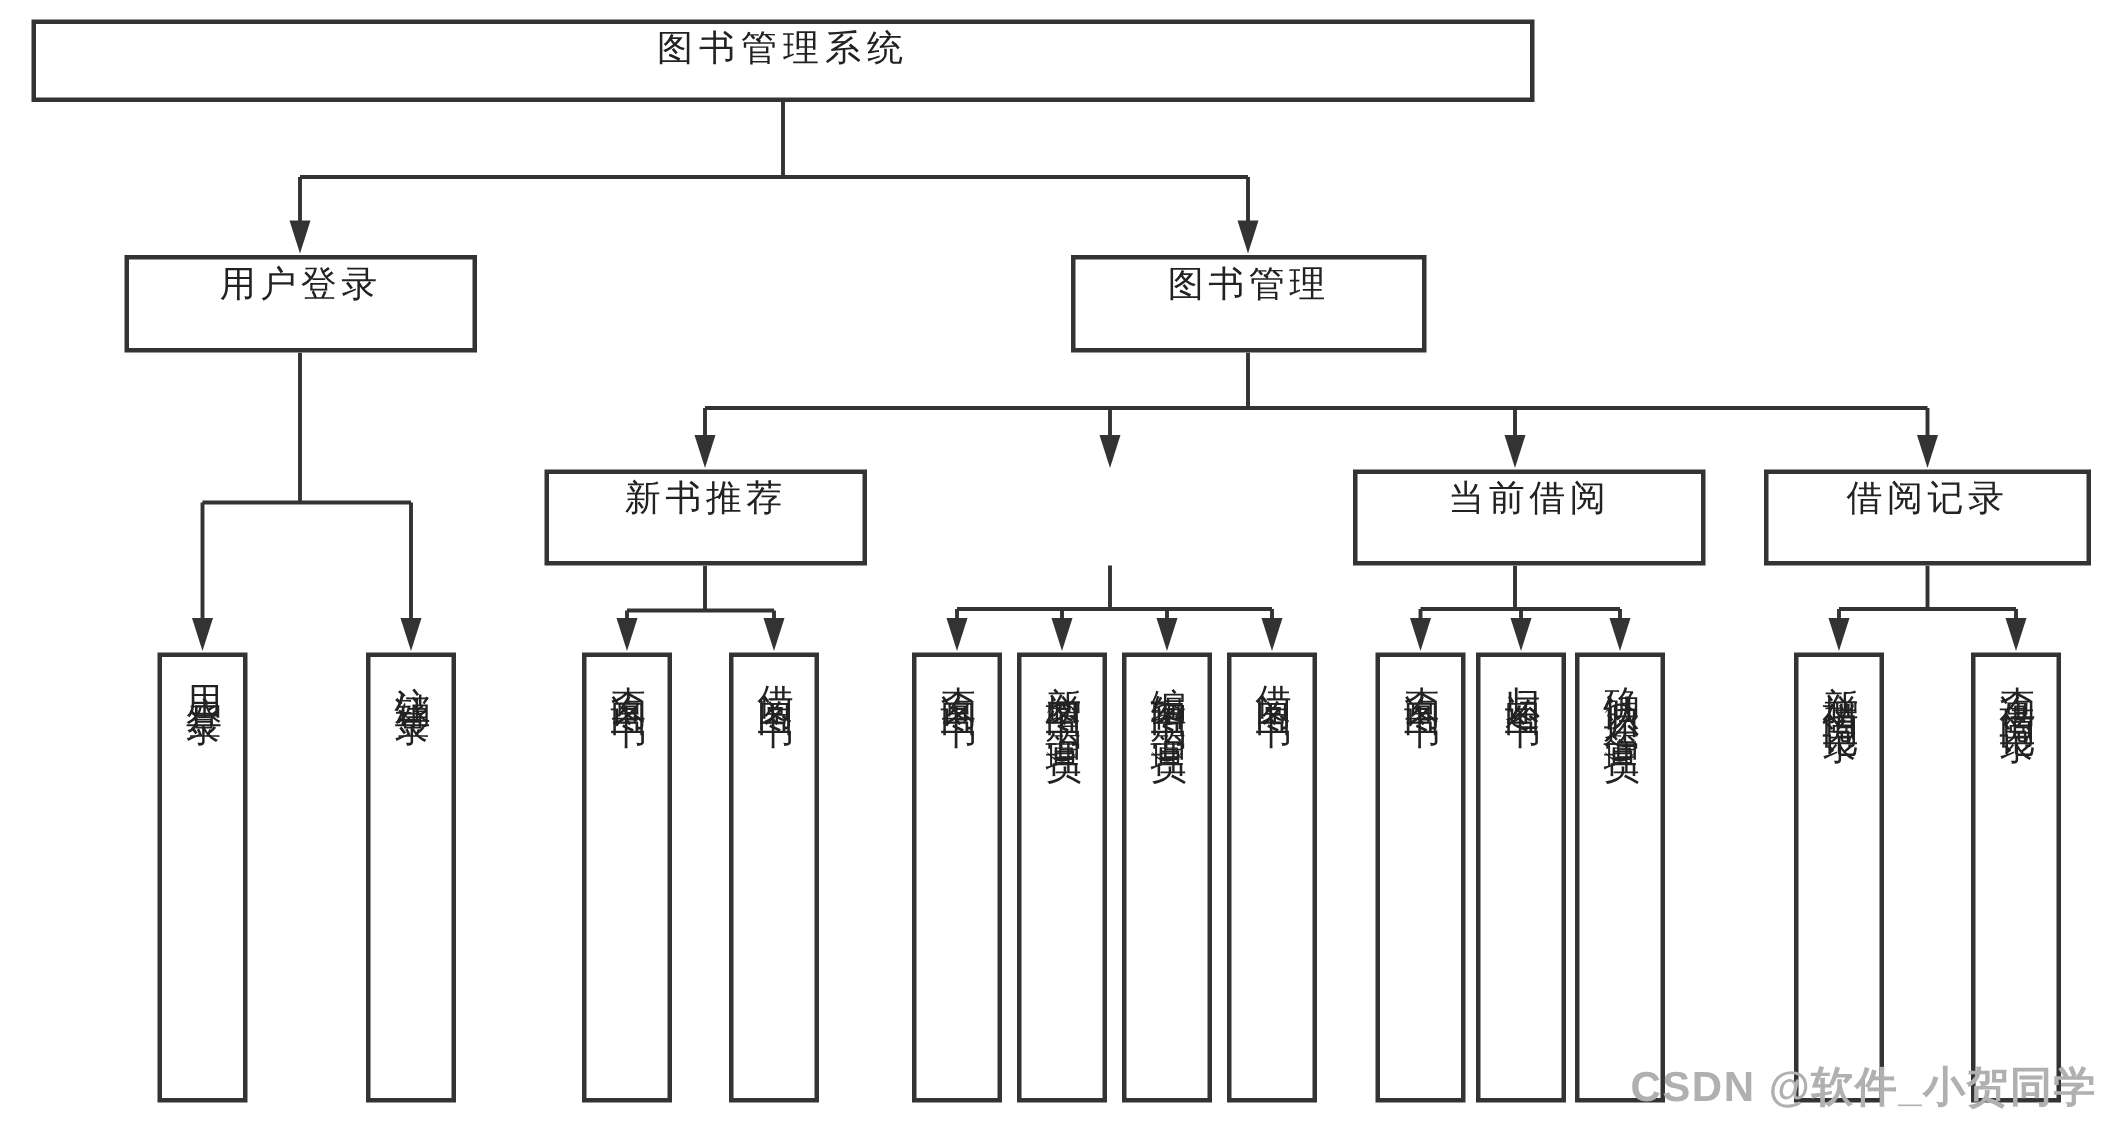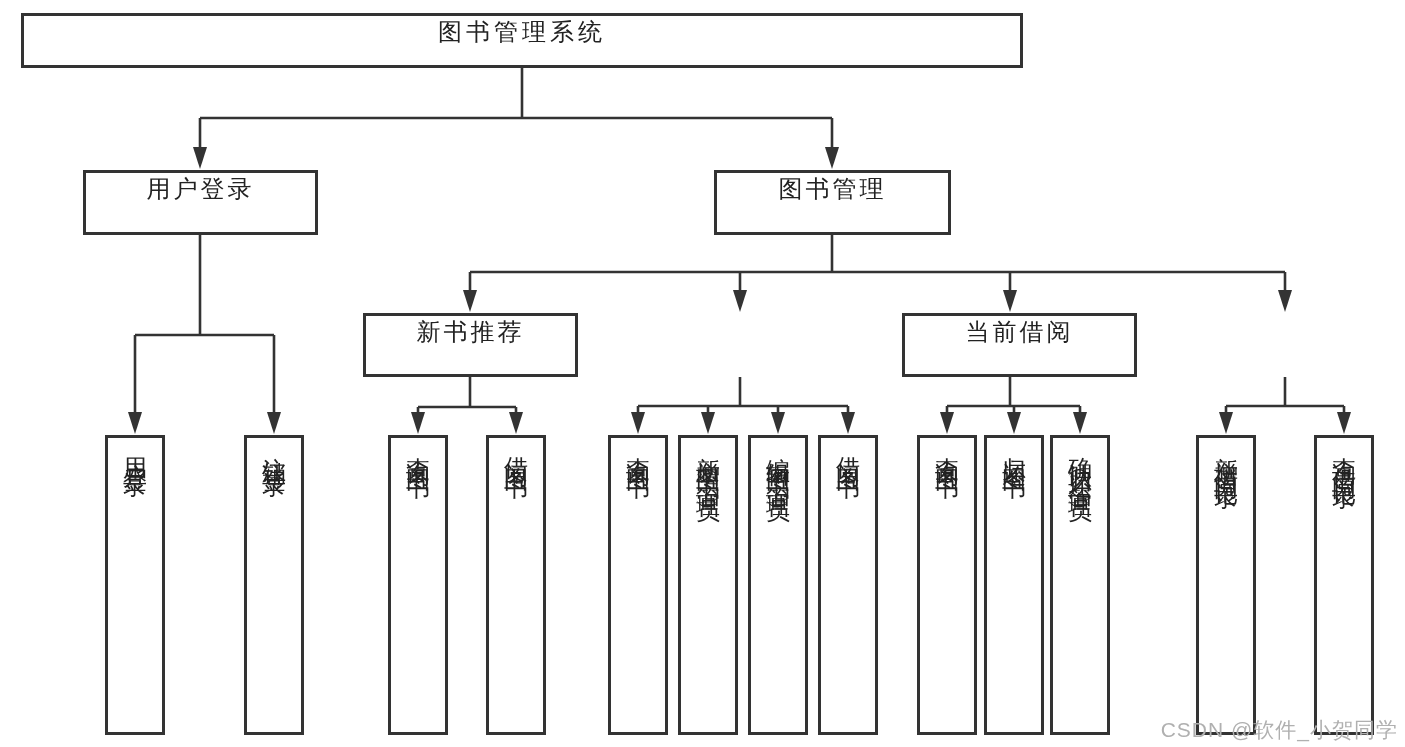--- a/index.html
+++ b/index.html
@@ -50,25 +50,26 @@
   }
   .leaf {
     top: 435px;
     width: 60px;
     height: 300px;
   }
   #watermark {
     position: absolute;
     right: 7px;
     bottom: 3px;
-    font-size: 21px;
+    font-size: 28px;
     letter-spacing: 1px;
     color: #b0b0b0;
     z-index: 3;
     white-space: nowrap;
+    font-weight: bold;
   }
 </style>
 </head>
 <body>
 
 <div id="stage">
 
   <svg id="connectors" viewBox="0 0 1405 747" xmlns="http://www.w3.org/2000/svg">
     <g stroke="#333333" stroke-width="2.6" fill="none">
 
@@ -148,20 +149,23 @@
   <div class="box" style="left:714px; top:170px; width:237px; height:65px;">
     <span class="hlabel">图书管理</span>
   </div>
 
   <div class="box" style="left:363px; top:313px; width:215px; height:64px;">
     <span class="hlabel">新书推荐</span>
   </div>
   <div class="box" style="left:902px; top:313px; width:235px; height:64px;">
     <span class="hlabel">当前借阅</span>
   </div>
+  <div class="box" style="left:1176px; top:313px; width:218px; height:64px;">
+    <span class="hlabel">借阅记录</span>
+  </div>
 
   <div class="box leaf" style="left:105px;">
     <span class="vlabel">用户登录</span>
   </div>
   <div class="box leaf" style="left:244px;">
     <span class="vlabel">注销登录</span>
   </div>
 
   <div class="box leaf" style="left:388px;">
     <span class="vlabel">查询图书</span>

